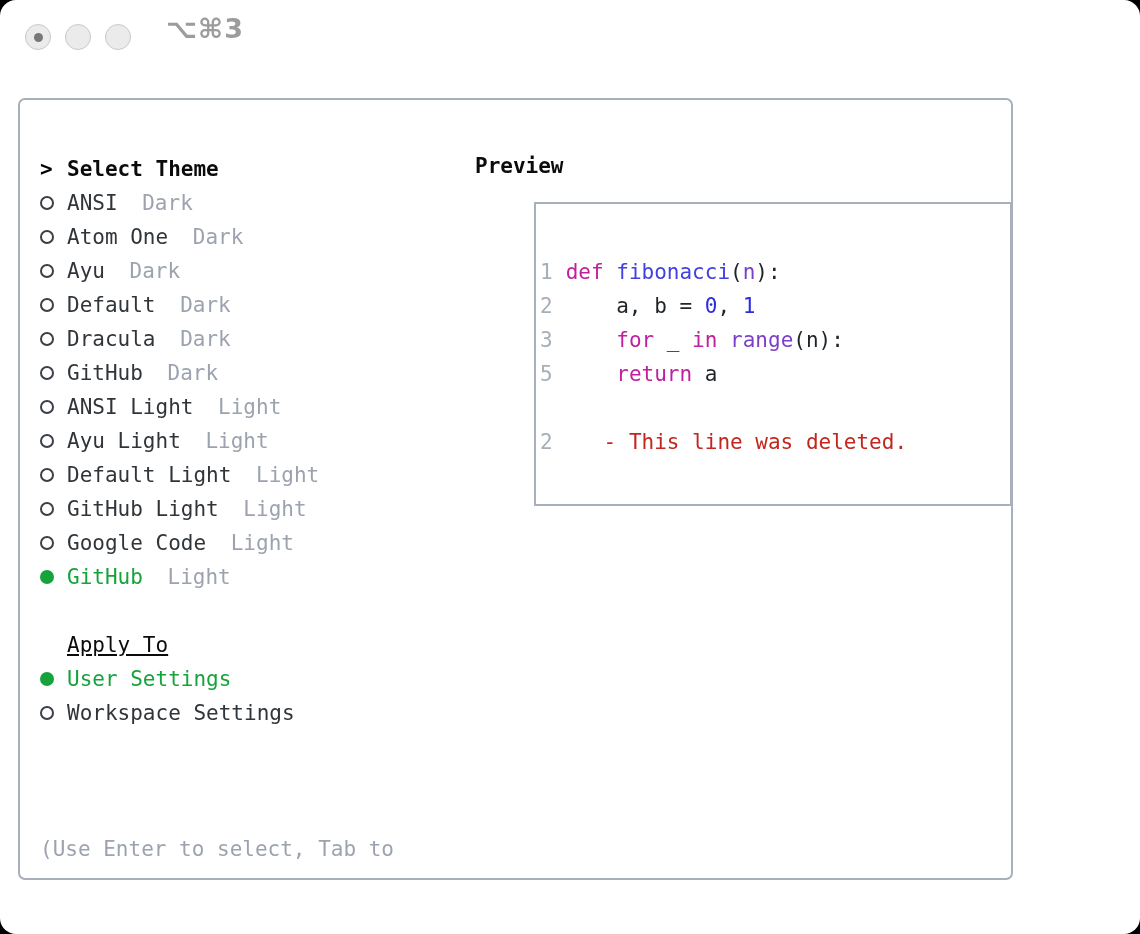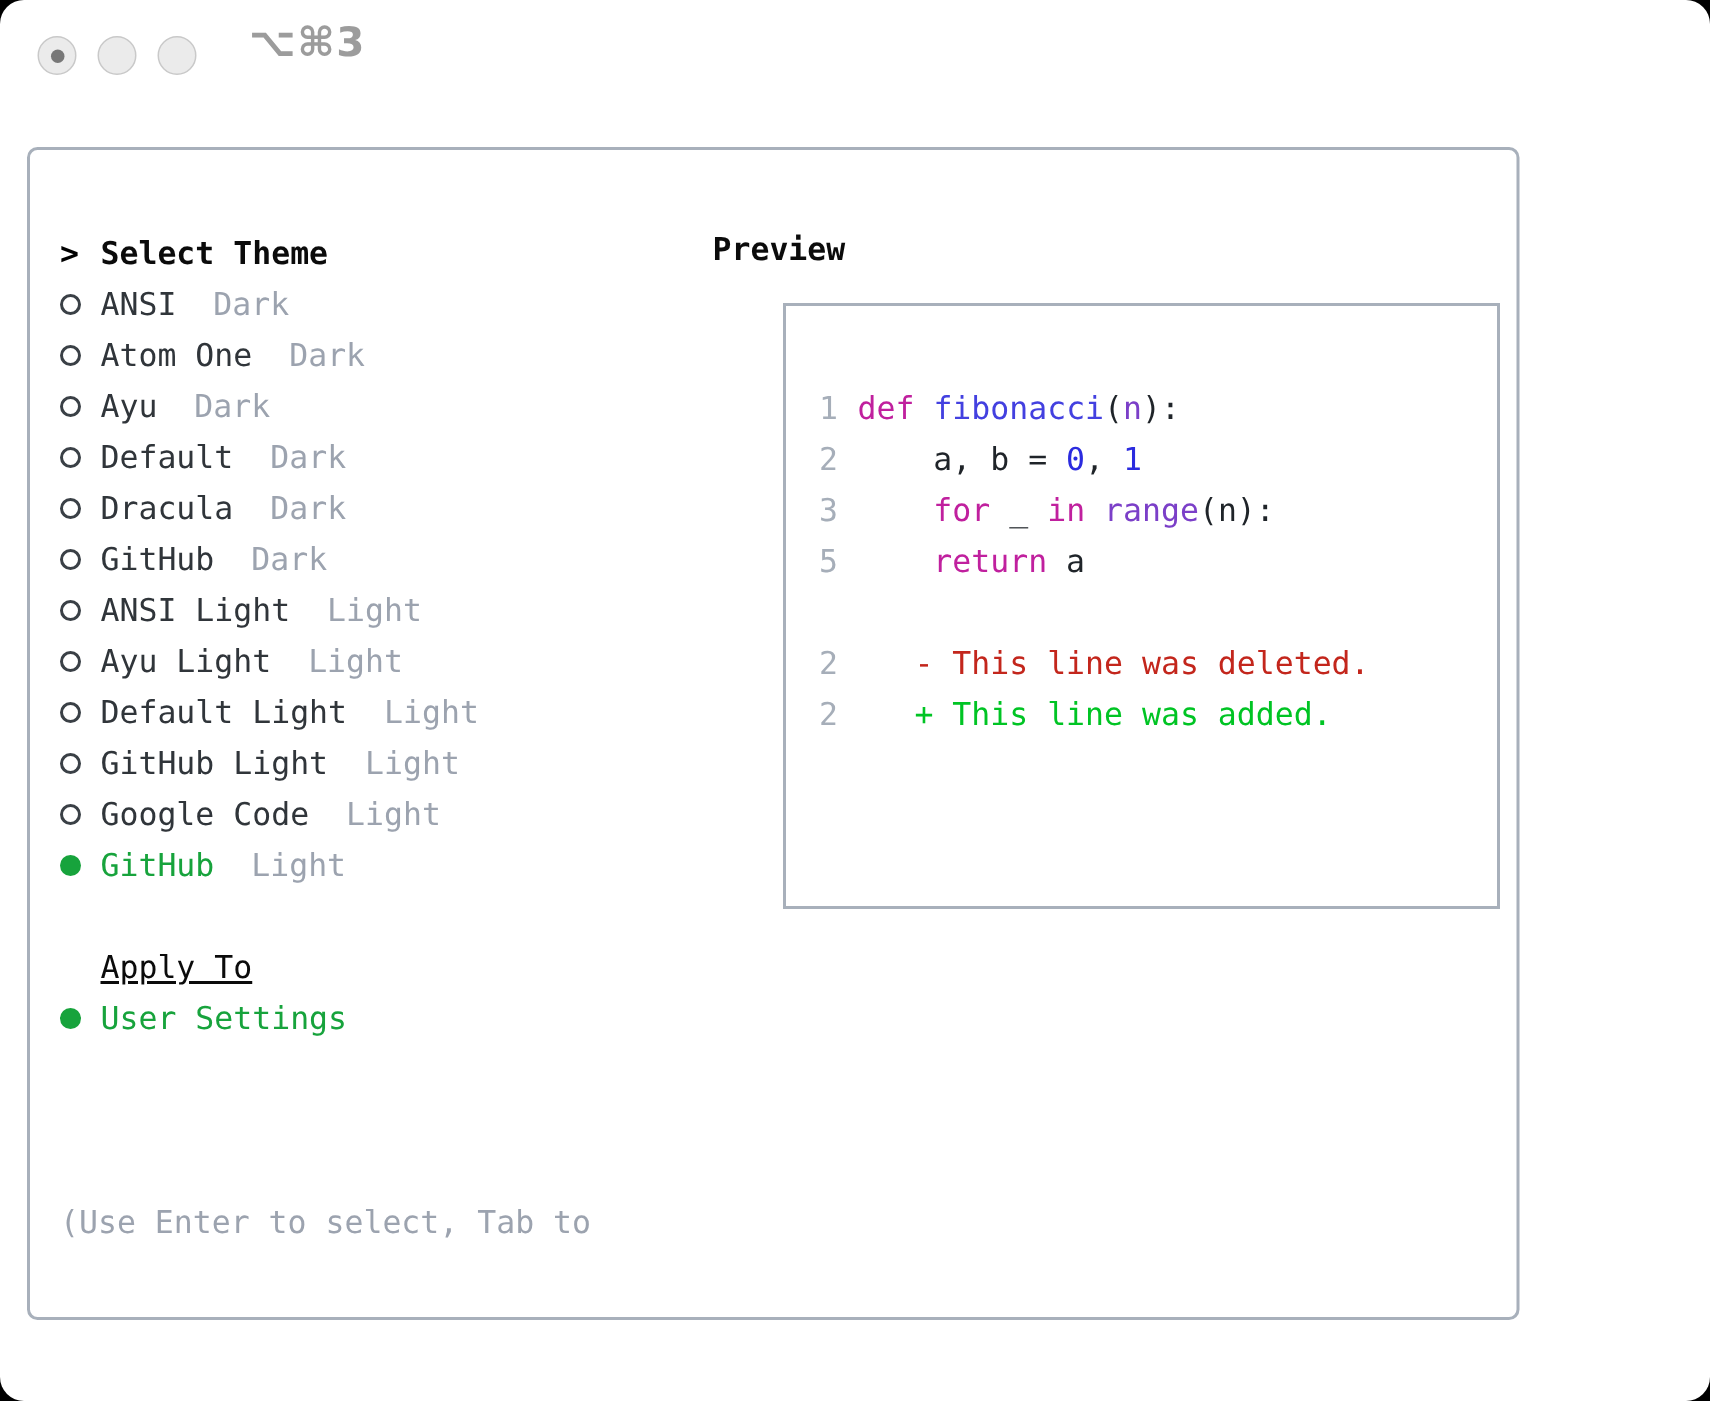--- a/index.html
+++ b/index.html
@@ -40,23 +40,23 @@
   .t-name.selected{color:var(--ui-green);}
   .t-variant{color:var(--text-muted);margin-left:12px;}
   .apply-title span.label{color:#0B0B0B;text-decoration:underline;}
   .hint{margin-top:0;color:var(--text-muted);font-size:21px;line-height:34px;white-space:pre;}
   
   .preview-title{
     position:absolute;left:455px;top:54px;font-size:21px;font-weight:bold;
     color:var(--text-black);
   }
   .preview-box{
-    position:absolute;left:502px;top:102px;width:478px;height:404px;
+    position:absolute;left:514px;top:102px;width:478px;height:304px;
     border:2px solid var(--panel-border);box-sizing:border-box;background:#fff;
-    padding:51px 0 0 22px;overflow:hidden;
+    padding:51px 0 0 4px;overflow:hidden;
   }
   .code-line{height:34px;font-size:21px;white-space:pre;line-height:34px;}
   .ln{color:var(--line-number);margin-right:13px;}
   .tok.plain{color:var(--plain-code);}
   .tok.keyword{color:var(--keyword-pink);}
   .tok.function{color:var(--function-blue);}
   .tok.param{color:var(--builtin-purple);}
   .tok.builtin{color:var(--builtin-purple);}
   .tok.number{color:var(--number-blue);}
   .tok.context{color:var(--context-gray);}
@@ -102,38 +102,38 @@
 
       <div class="row"></div>
 
       <div class="row apply-title">
         <span class="marker"></span>
         <span class="label">Apply To</span>
       </div>
 
       <div id="apply-list">
           <div class="row"><span class="marker"><span class="circle filled"></span></span><span class="t-name selected">User Settings</span></div>
+          <div class="row"><span class="marker"><span class="circle"></span></span><span class="t-name">Workspace Settings</span></div>
         </div>
 
       <div class="row"></div>
 
       <div class="hint">
         <div>(Use Enter to select, Tab to</div>
         
       </div>
     </div>
 
     <div class="preview-title">Preview</div>
 
     <div class="preview-box">
       <div id="code-lines">
           <div class="code-line"><span class="ln">1</span><span class="tok keyword">def</span><span class="tok plain"> </span><span class="tok function">fibonacci</span><span class="tok plain">(</span><span class="tok param">n</span><span class="tok plain">):</span></div>
           <div class="code-line"><span class="ln">2</span><span class="tok plain">    a, b = </span><span class="tok number">0</span><span class="tok plain">, </span><span class="tok number">1</span></div>
           <div class="code-line"><span class="ln">3</span><span class="tok plain">    </span><span class="tok keyword">for</span><span class="tok plain"> _ </span><span class="tok keyword">in</span><span class="tok plain"> </span><span class="tok builtin">range</span><span class="tok plain">(n):</span></div>
           <div class="code-line"><span class="ln">5</span><span class="tok plain">    </span><span class="tok keyword">return</span><span class="tok plain"> a</span></div>
           <div class="code-line"><span class="ln"> </span></div>
           <div class="code-line"><span class="ln">2</span><span class="tok plain">   </span><span class="tok deleted">- This line was deleted.</span></div>
-          <div class="code-line"><span class="ln">2</span><span class="tok plain">   </span><span class="tok added">+ This line was added.</span></div>
         </div>
     </div>
 
   </div>
 </div>
 
 </body></html>

